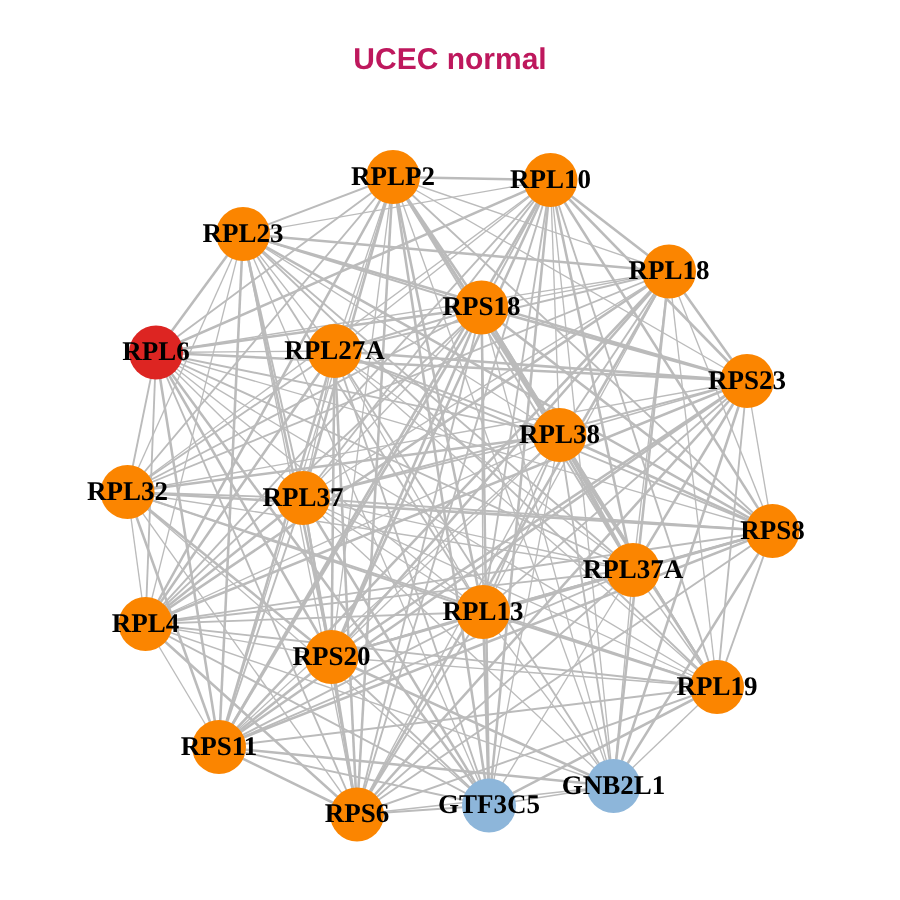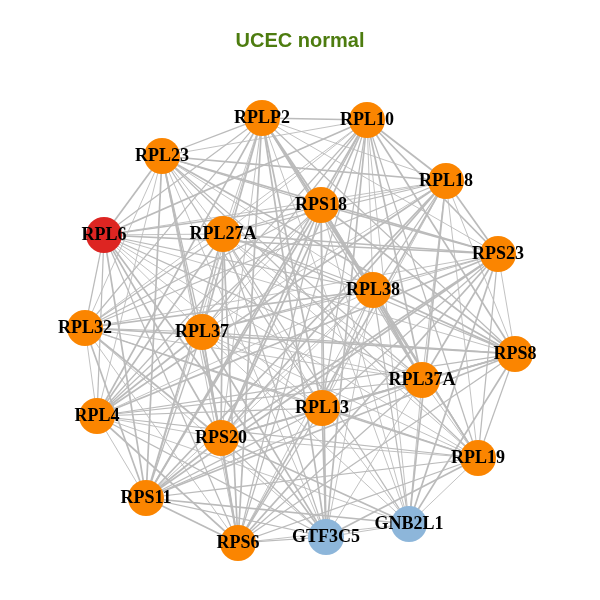--- a/index.html
+++ b/index.html
@@ -7,21 +7,21 @@
          font-family:"Liberation Serif", serif;}
   .plot-title{position:absolute;top:29px;left:0;width:100%;text-align:center;
       font-family:"Liberation Sans", sans-serif;font-weight:bold;font-size:20px;}
   svg{position:absolute;top:0;left:0;}
   .node-label{font-family:"Liberation Serif", serif;font-weight:bold;font-size:18px;}
 </style>
 </head>
 <body>
 
 <div class="stage">
-  <div class="plot-title" style="color: #4d7c0f;">UCEC normal</div>
+  <div class="plot-title" style="color: #be185d;">UCEC normal</div>
   <svg id="net" width="600" height="600" viewBox="0 0 600 600">
       <g>
         <line x1="262" y1="118" x2="367" y2="120" stroke="#BBBBBB" stroke-width="1.7"></line>
         <line x1="262" y1="118" x2="162" y2="156" stroke="#BBBBBB" stroke-width="1.25"></line>
         <line x1="262" y1="118" x2="446" y2="181" stroke="#BBBBBB" stroke-width="0.9"></line>
         <line x1="262" y1="118" x2="321" y2="205" stroke="#BBBBBB" stroke-width="1.7"></line>
         <line x1="262" y1="118" x2="104" y2="235" stroke="#BBBBBB" stroke-width="1.25"></line>
         <line x1="262" y1="118" x2="223" y2="234" stroke="#BBBBBB" stroke-width="0.9"></line>
         <line x1="262" y1="118" x2="498" y2="254" stroke="#BBBBBB" stroke-width="0.9"></line>
         <line x1="262" y1="118" x2="373" y2="290" stroke="#BBBBBB" stroke-width="1.25"></line>

